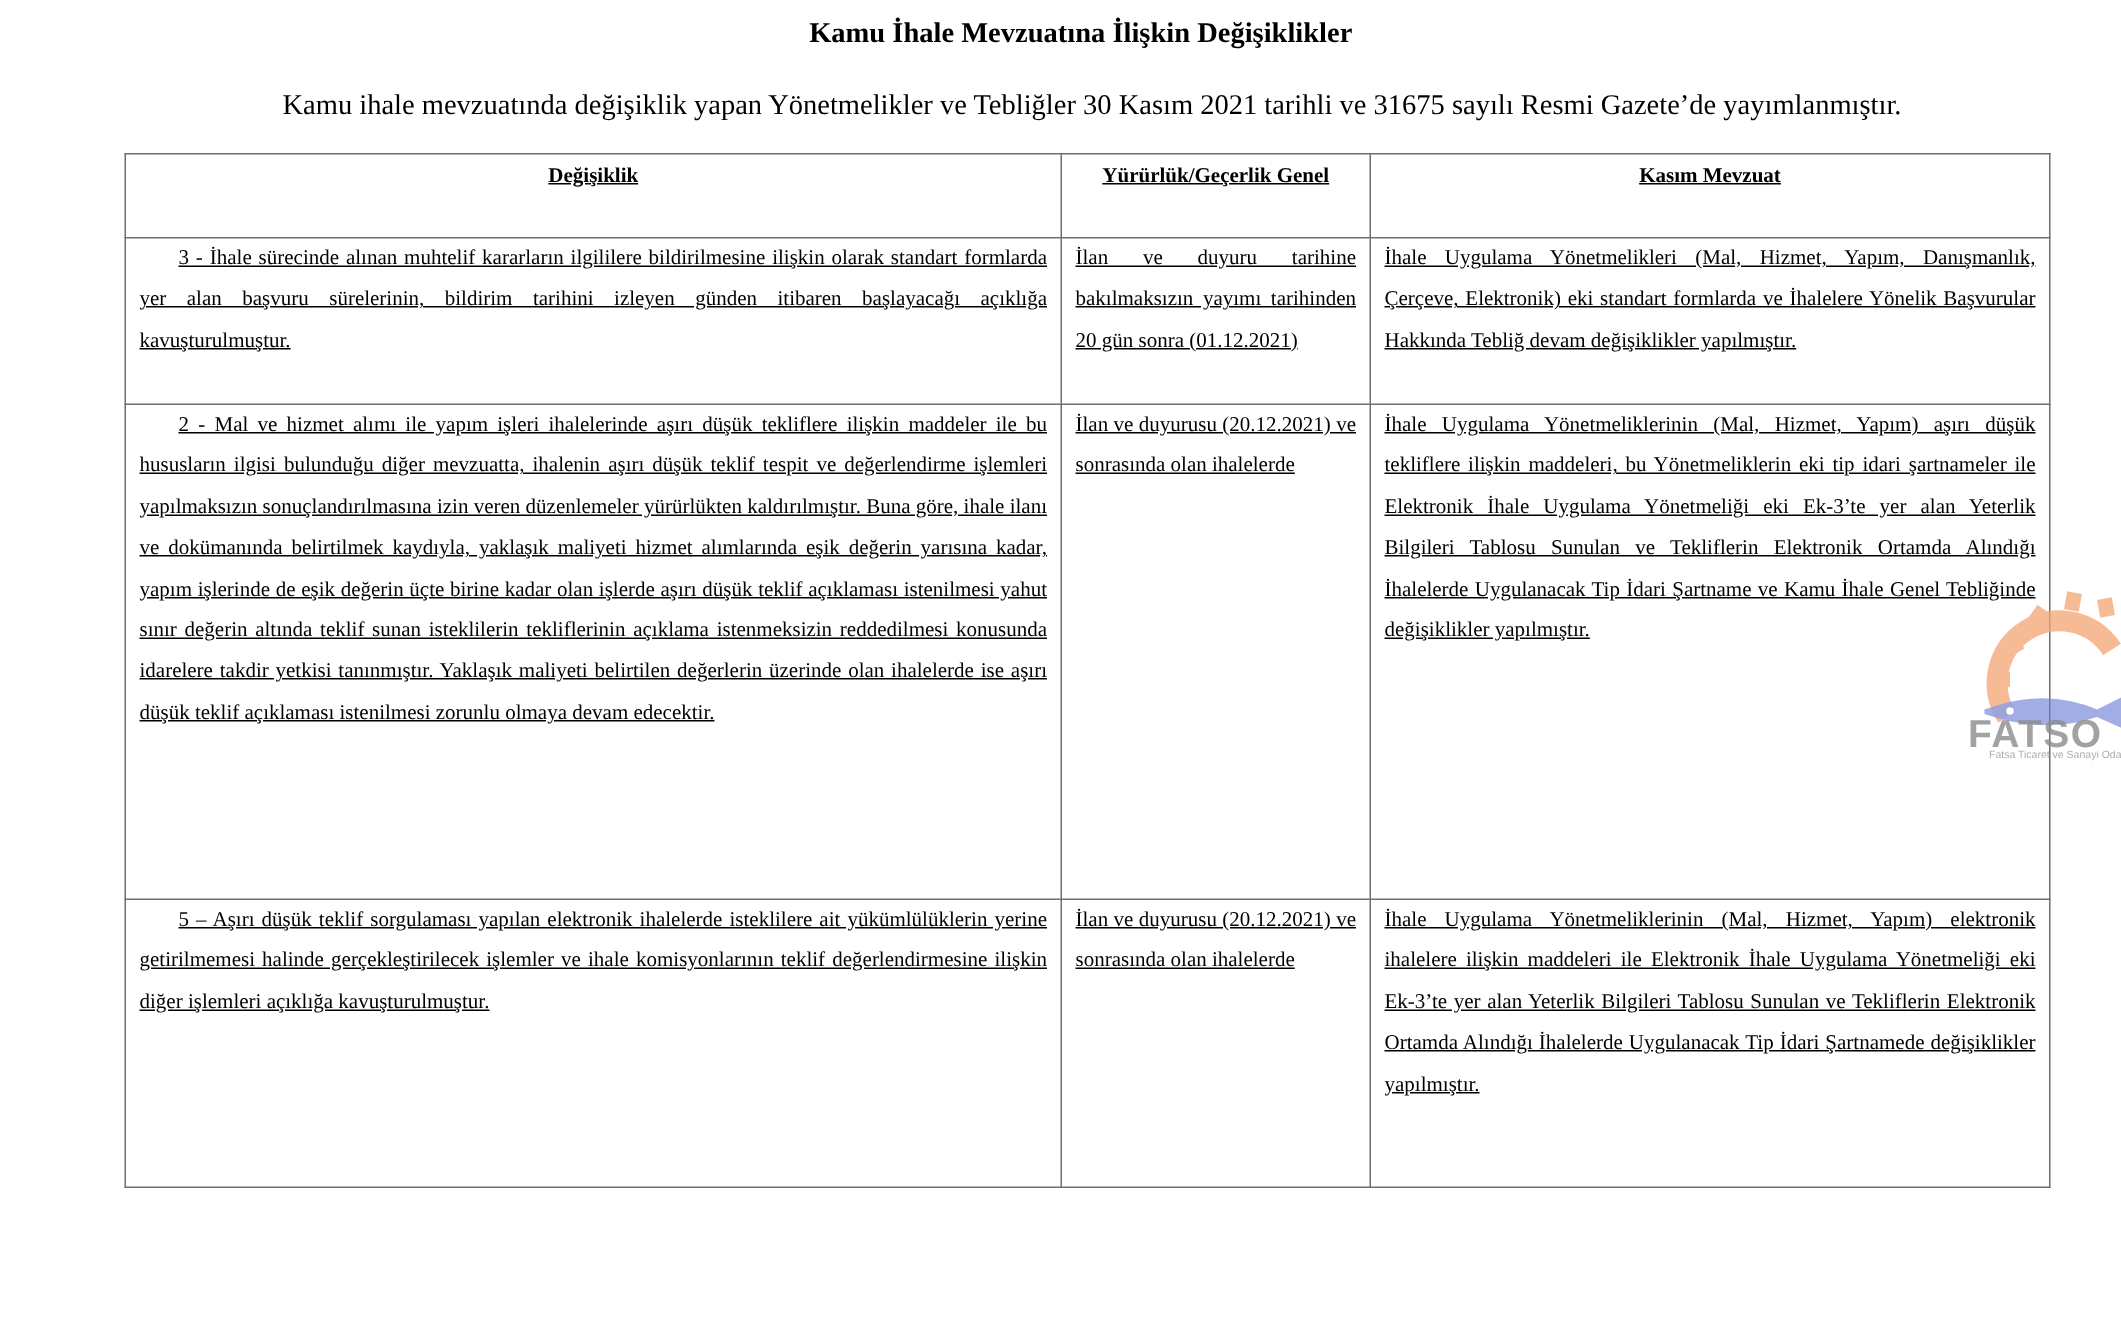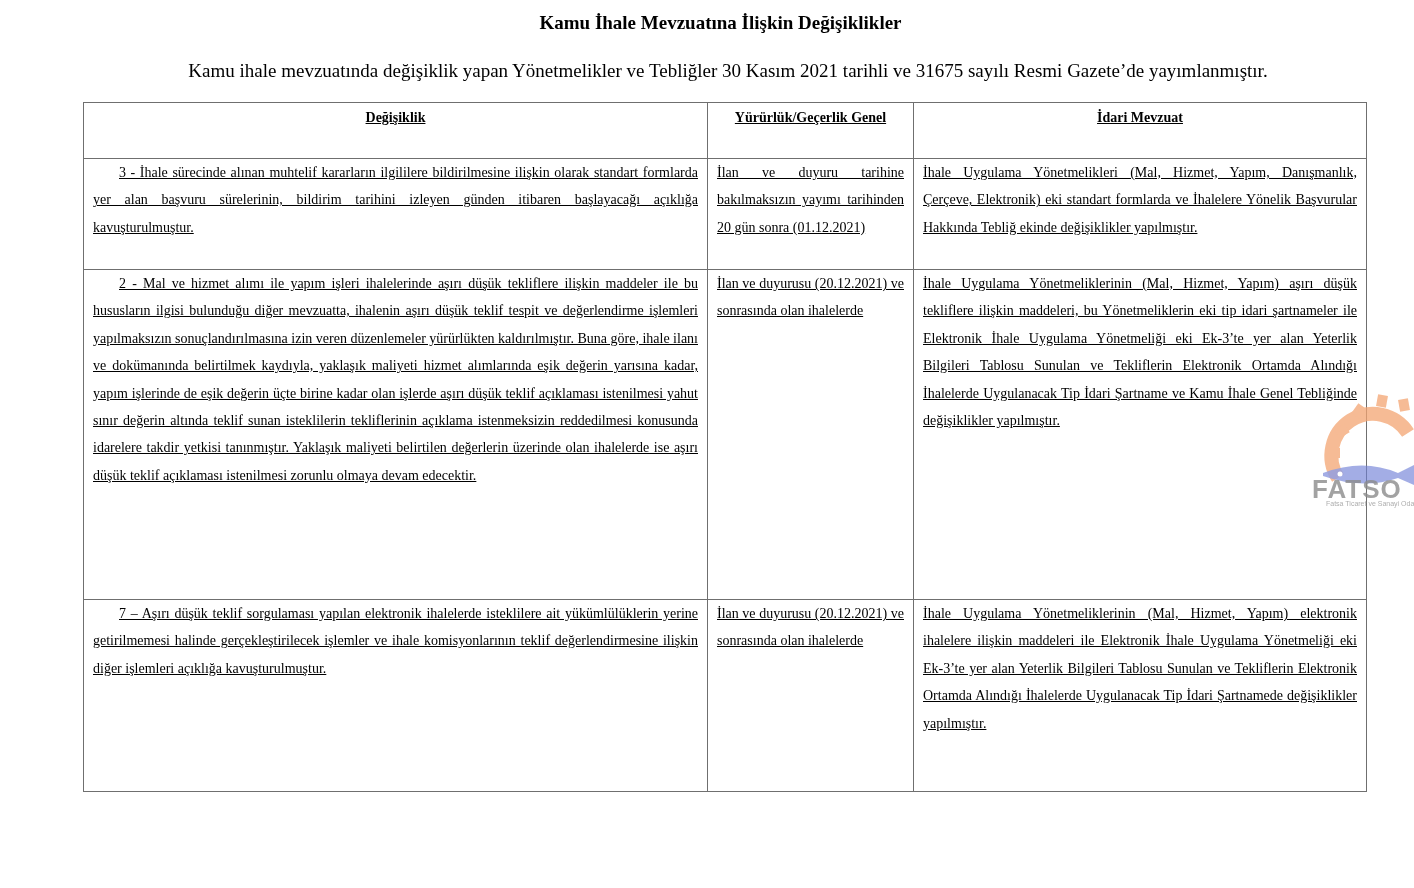--- a/index.html
+++ b/index.html
@@ -111,36 +111,36 @@
 <table class="changes">
   <colgroup>
     <col class="c1">
       <col class="c2">
       <col class="c3">
   </colgroup>
   <thead>
     <tr>
       <th>Değişiklik</th>
       <th>Yürürlük/Geçerlik Genel</th>
-      <th>İdari Mevzuat</th>
+      <th>Kasım Mevzuat</th>
     </tr>
   </thead>
   <tbody>
     <tr class="r1">
       <td class="indent">3 - İhale sürecinde alınan muhtelif kararların ilgililere bildirilmesine ilişkin olarak standart formlarda yer alan başvuru sürelerinin, bildirim tarihini izleyen günden itibaren başlayacağı açıklığa kavuşturulmuştur.</td>
       <td>İlan ve duyuru tarihine bakılmaksızın yayımı tarihinden 20 gün sonra (01.12.2021)</td>
-      <td>İhale Uygulama Yönetmelikleri (Mal, Hizmet, Yapım, Danışmanlık, Çerçeve, Elektronik) eki standart formlarda ve İhalelere Yönelik Başvurular Hakkında Tebliğ ekinde değişiklikler yapılmıştır.</td>
+      <td>İhale Uygulama Yönetmelikleri (Mal, Hizmet, Yapım, Danışmanlık, Çerçeve, Elektronik) eki standart formlarda ve İhalelere Yönelik Başvurular Hakkında Tebliğ devam değişiklikler yapılmıştır.</td>
     </tr>
     <tr class="r2">
       <td class="indent">2 - Mal ve hizmet alımı ile yapım işleri ihalelerinde aşırı düşük tekliflere ilişkin maddeler ile bu hususların ilgisi bulunduğu diğer mevzuatta, ihalenin aşırı düşük teklif tespit ve değerlendirme işlemleri yapılmaksızın sonuçlandırılmasına izin veren düzenlemeler yürürlükten kaldırılmıştır. Buna göre,  ihale ilanı ve dokümanında belirtilmek kaydıyla, yaklaşık maliyeti hizmet alımlarında eşik değerin yarısına kadar, yapım işlerinde de eşik değerin üçte birine kadar olan işlerde aşırı düşük teklif açıklaması istenilmesi yahut sınır değerin altında teklif sunan isteklilerin tekliflerinin açıklama istenmeksizin reddedilmesi konusunda idarelere takdir yetkisi tanınmıştır. Yaklaşık maliyeti belirtilen değerlerin üzerinde olan ihalelerde ise aşırı düşük teklif açıklaması istenilmesi zorunlu olmaya devam edecektir.</td>
       <td>İlan ve duyurusu (20.12.2021) ve sonrasında olan ihalelerde</td>
       <td>İhale Uygulama Yönetmeliklerinin (Mal, Hizmet, Yapım) aşırı düşük tekliflere ilişkin maddeleri, bu Yönetmeliklerin eki tip idari şartnameler ile Elektronik İhale Uygulama Yönetmeliği eki Ek-3’te yer alan Yeterlik Bilgileri Tablosu Sunulan ve Tekliflerin Elektronik Ortamda Alındığı İhalelerde Uygulanacak Tip İdari Şartname ve Kamu İhale Genel Tebliğinde değişiklikler yapılmıştır.</td>
     </tr>
     <tr class="r3">
-      <td class="indent">7 – Aşırı düşük teklif sorgulaması yapılan elektronik ihalelerde isteklilere ait yükümlülüklerin yerine getirilmemesi halinde gerçekleştirilecek işlemler ve ihale komisyonlarının teklif değerlendirmesine ilişkin diğer işlemleri açıklığa kavuşturulmuştur.</td>
+      <td class="indent">5 – Aşırı düşük teklif sorgulaması yapılan elektronik ihalelerde isteklilere ait yükümlülüklerin yerine getirilmemesi halinde gerçekleştirilecek işlemler ve ihale komisyonlarının teklif değerlendirmesine ilişkin diğer işlemleri açıklığa kavuşturulmuştur.</td>
       <td>İlan ve duyurusu (20.12.2021) ve sonrasında olan ihalelerde</td>
       <td>İhale Uygulama Yönetmeliklerinin (Mal, Hizmet, Yapım) elektronik ihalelere ilişkin maddeleri ile Elektronik İhale Uygulama Yönetmeliği eki Ek-3’te yer alan Yeterlik Bilgileri Tablosu Sunulan ve Tekliflerin Elektronik Ortamda Alındığı İhalelerde Uygulanacak Tip İdari Şartnamede değişiklikler yapılmıştır.</td>
     </tr>
   </tbody>
 </table>
 
 <svg class="watermark" viewBox="0 0 100 140" xmlns="http://www.w3.org/2000/svg">
 
   <path d="M20 100 A40 40 0 0 1 90 55" fill="none" stroke="#f4a572" stroke-width="14"></path>
   <rect x="10" y="70" width="12" height="10" fill="#f4a572"></rect>

